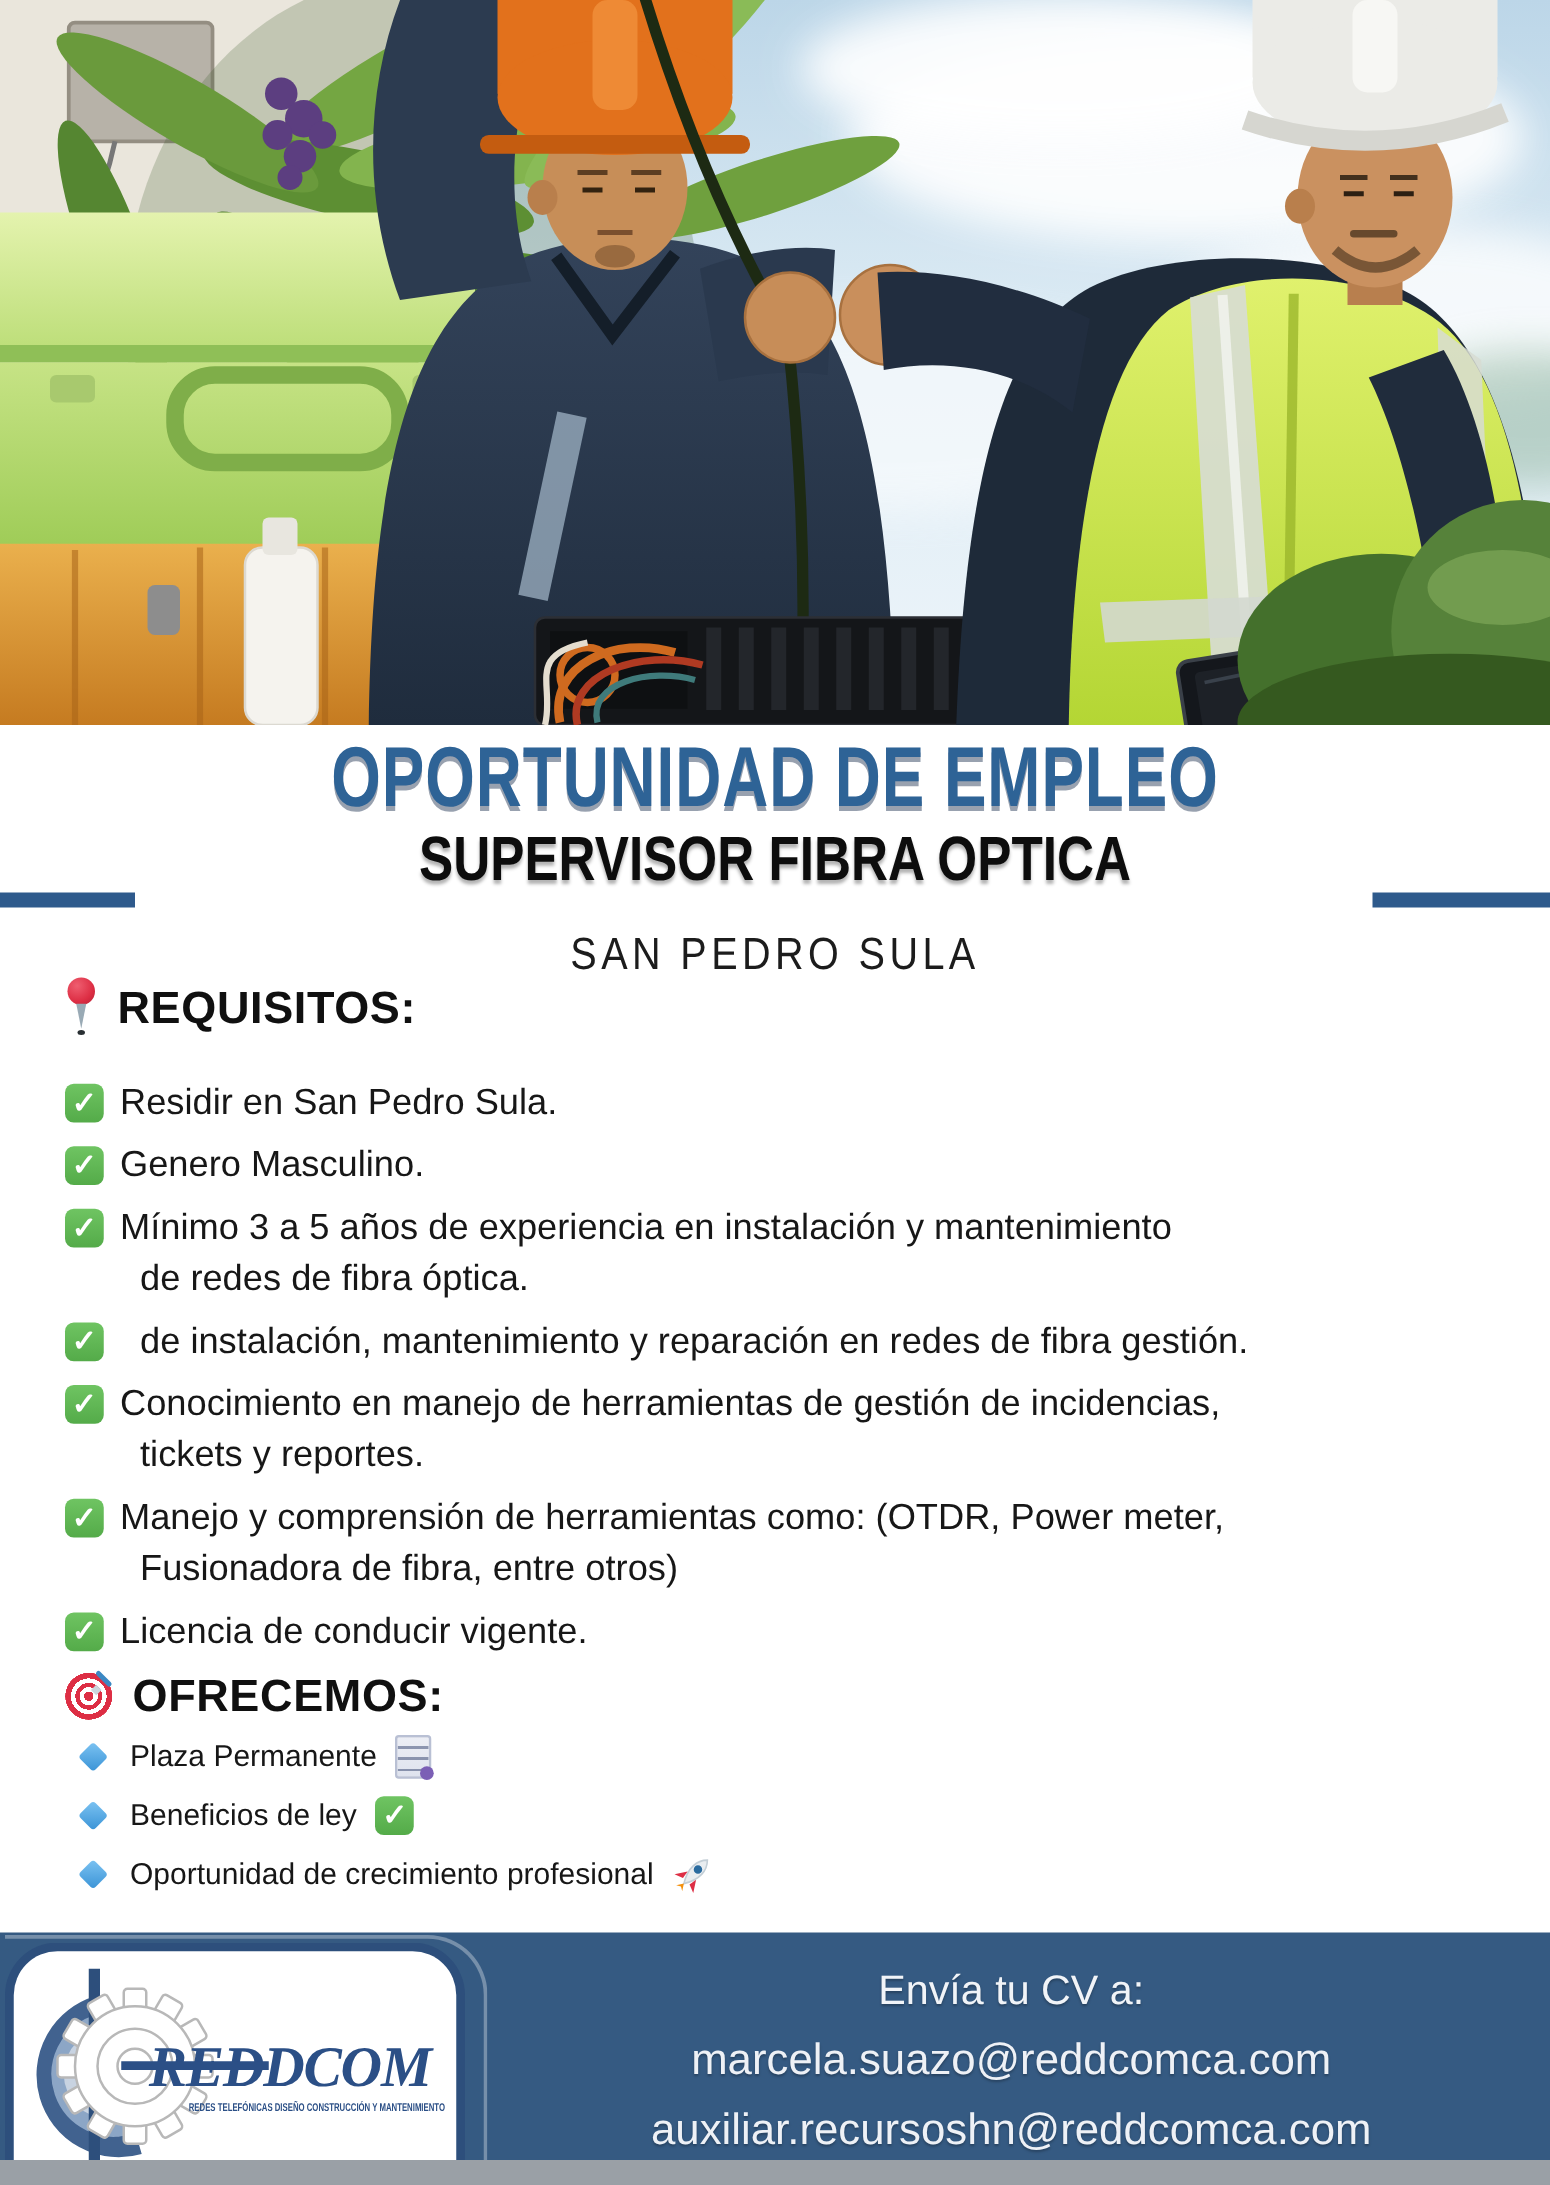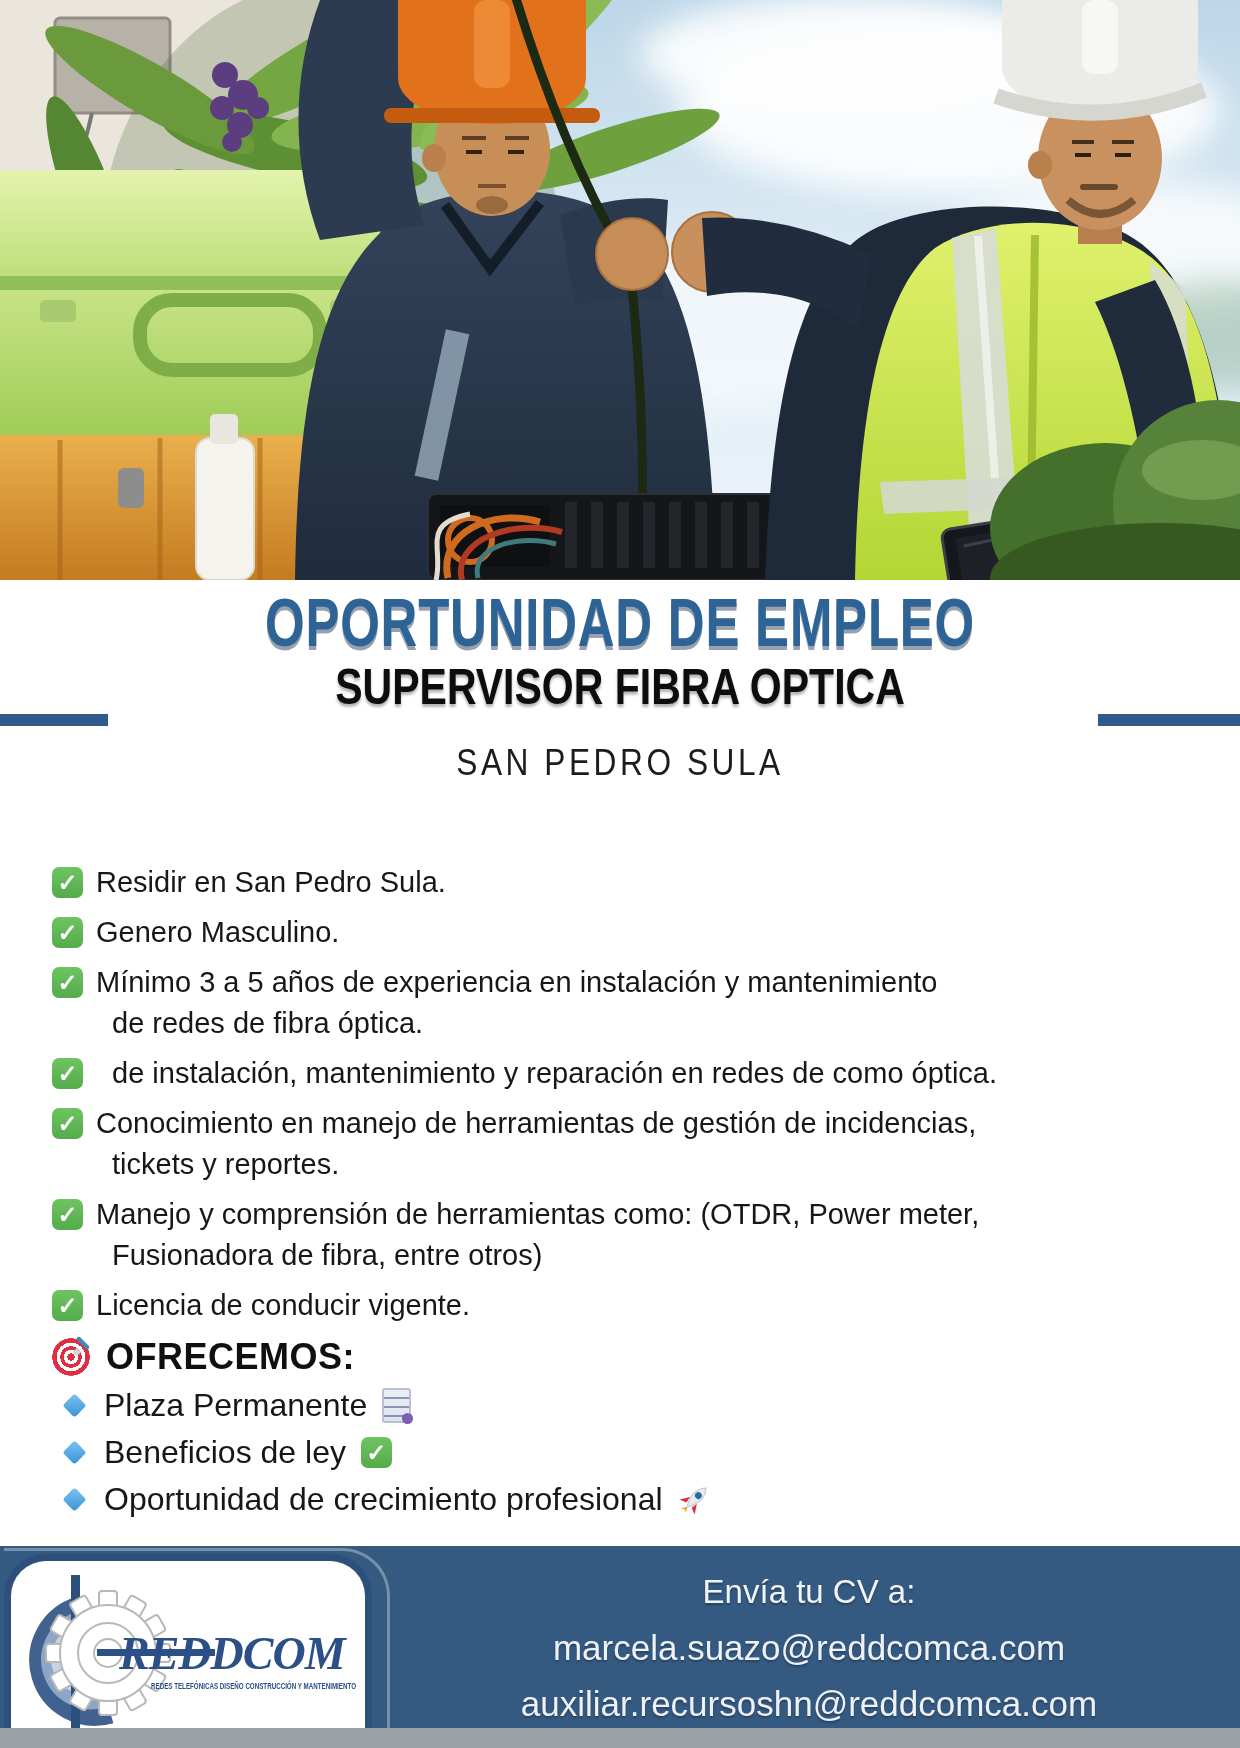--- a/index.html
+++ b/index.html
@@ -31,21 +31,21 @@
   
   .req-list{position:absolute;top:862px;left:52px;right:14px;}
   .req-item{display:flex;align-items:flex-start;gap:13px;margin-bottom:9px;
             font-size:29px;line-height:41px;color:#171717;}
   .req-text{white-space:nowrap;}
   .req-line2{display:block;padding-left:16px;}
 
   
   .ofr-list{position:absolute;top:1388px;left:60px;right:20px;}
   .ofr-item{display:flex;align-items:center;gap:15px;margin-bottom:13px;
-            font-size:32px;line-height:33px;color:#171717;white-space:nowrap;}
+            font-size:24px;line-height:33px;color:#171717;white-space:nowrap;}
 
   
   .check-icon{flex:0 0 auto;width:31px;height:31px;margin-top:5px;border-radius:7px;
               background:linear-gradient(180deg,#6fc462,#54ab49);position:relative;}
   .check-icon::after{content:"✓";position:absolute;left:0;top:0;width:100%;height:100%;
               color:#fff;font-size:24px;font-weight:bold;line-height:31px;text-align:center;}
   .check-icon.inline{margin-top:0;}
 
   .pushpin-icon{flex:0 0 auto;width:26px;height:48px;position:relative;}
   .pushpin-icon .pin-head{position:absolute;left:2px;top:0;width:22px;height:22px;border-radius:50%;
@@ -254,41 +254,49 @@
     <ellipse cx="1160" cy="578" rx="170" ry="55" fill="#35591f"></ellipse>
     <ellipse cx="1202" cy="470" rx="60" ry="30" fill="#86ae5e" opacity=".6"></ellipse>
   </svg>
 
   <div class="title">OPORTUNIDAD DE EMPLEO</div>
   <div class="subtitle">SUPERVISOR FIBRA OPTICA</div>
   <div class="bar left"></div>
   <div class="bar right"></div>
   <div class="location">SAN PEDRO SULA</div>
 
+  <div class="sec-heading req-heading">
+    <span class="pushpin-icon">
+      <span class="pin-head"></span>
+        <span class="pin-needle"></span>
+        <span class="pin-dot"></span>
+    </span>
+    <span>REQUISITOS:</span>
+  </div>
 
   <div class="req-list">
     <div class="req-item">
       <span class="check-icon"></span>
       <span class="req-text">Residir en San Pedro Sula.</span>
     </div>
     <div class="req-item">
       <span class="check-icon"></span>
       <span class="req-text">Genero Masculino.</span>
     </div>
     <div class="req-item">
       <span class="check-icon"></span>
       <span class="req-text">
         <span>Mínimo 3 a 5 años de experiencia en instalación y mantenimiento</span>
         <span class="req-line2">de redes de fibra óptica.</span>
       </span>
     </div>
     <div class="req-item">
       <span class="check-icon"></span>
       <span class="req-text">
-        <span class="req-line2">de instalación, mantenimiento y reparación en redes de como óptica.</span>
+        <span class="req-line2">de instalación, mantenimiento y reparación en redes de fibra gestión.</span>
       </span>
     </div>
     <div class="req-item">
       <span class="check-icon"></span>
       <span class="req-text">
         <span>Conocimiento en manejo de herramientas de gestión de incidencias,</span>
         <span class="req-line2">tickets y reportes.</span>
       </span>
     </div>
     <div class="req-item">

